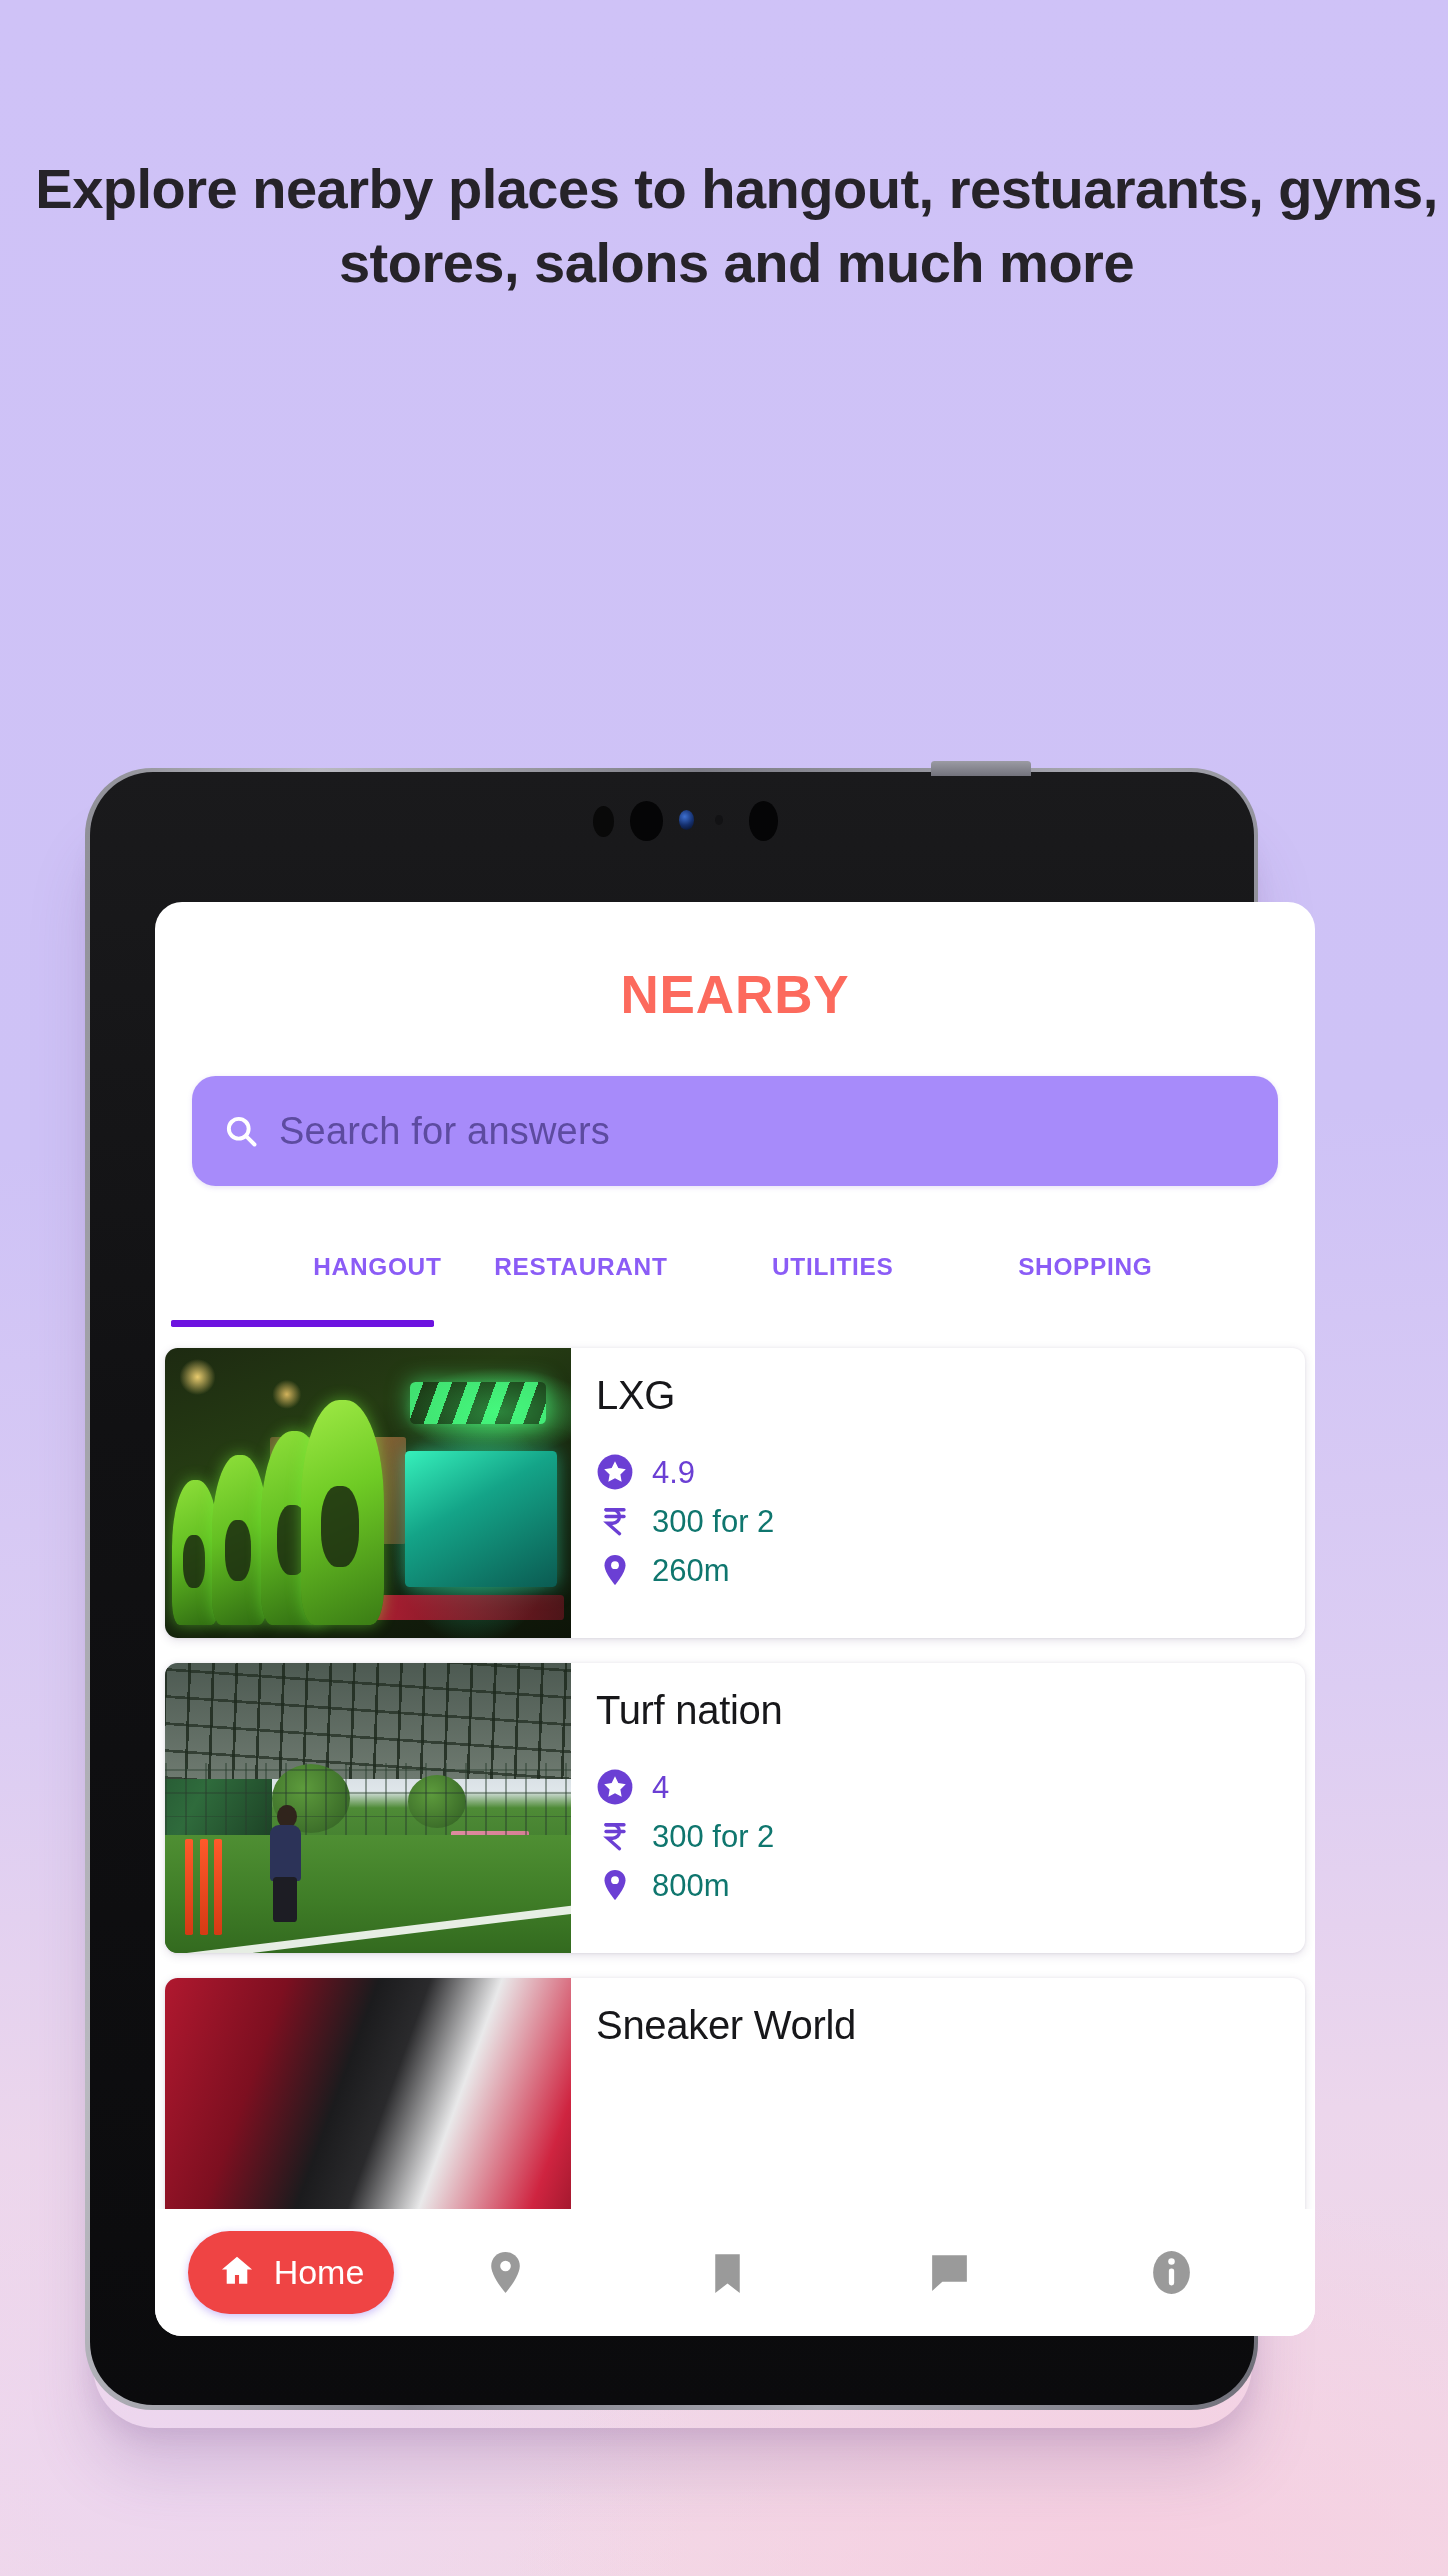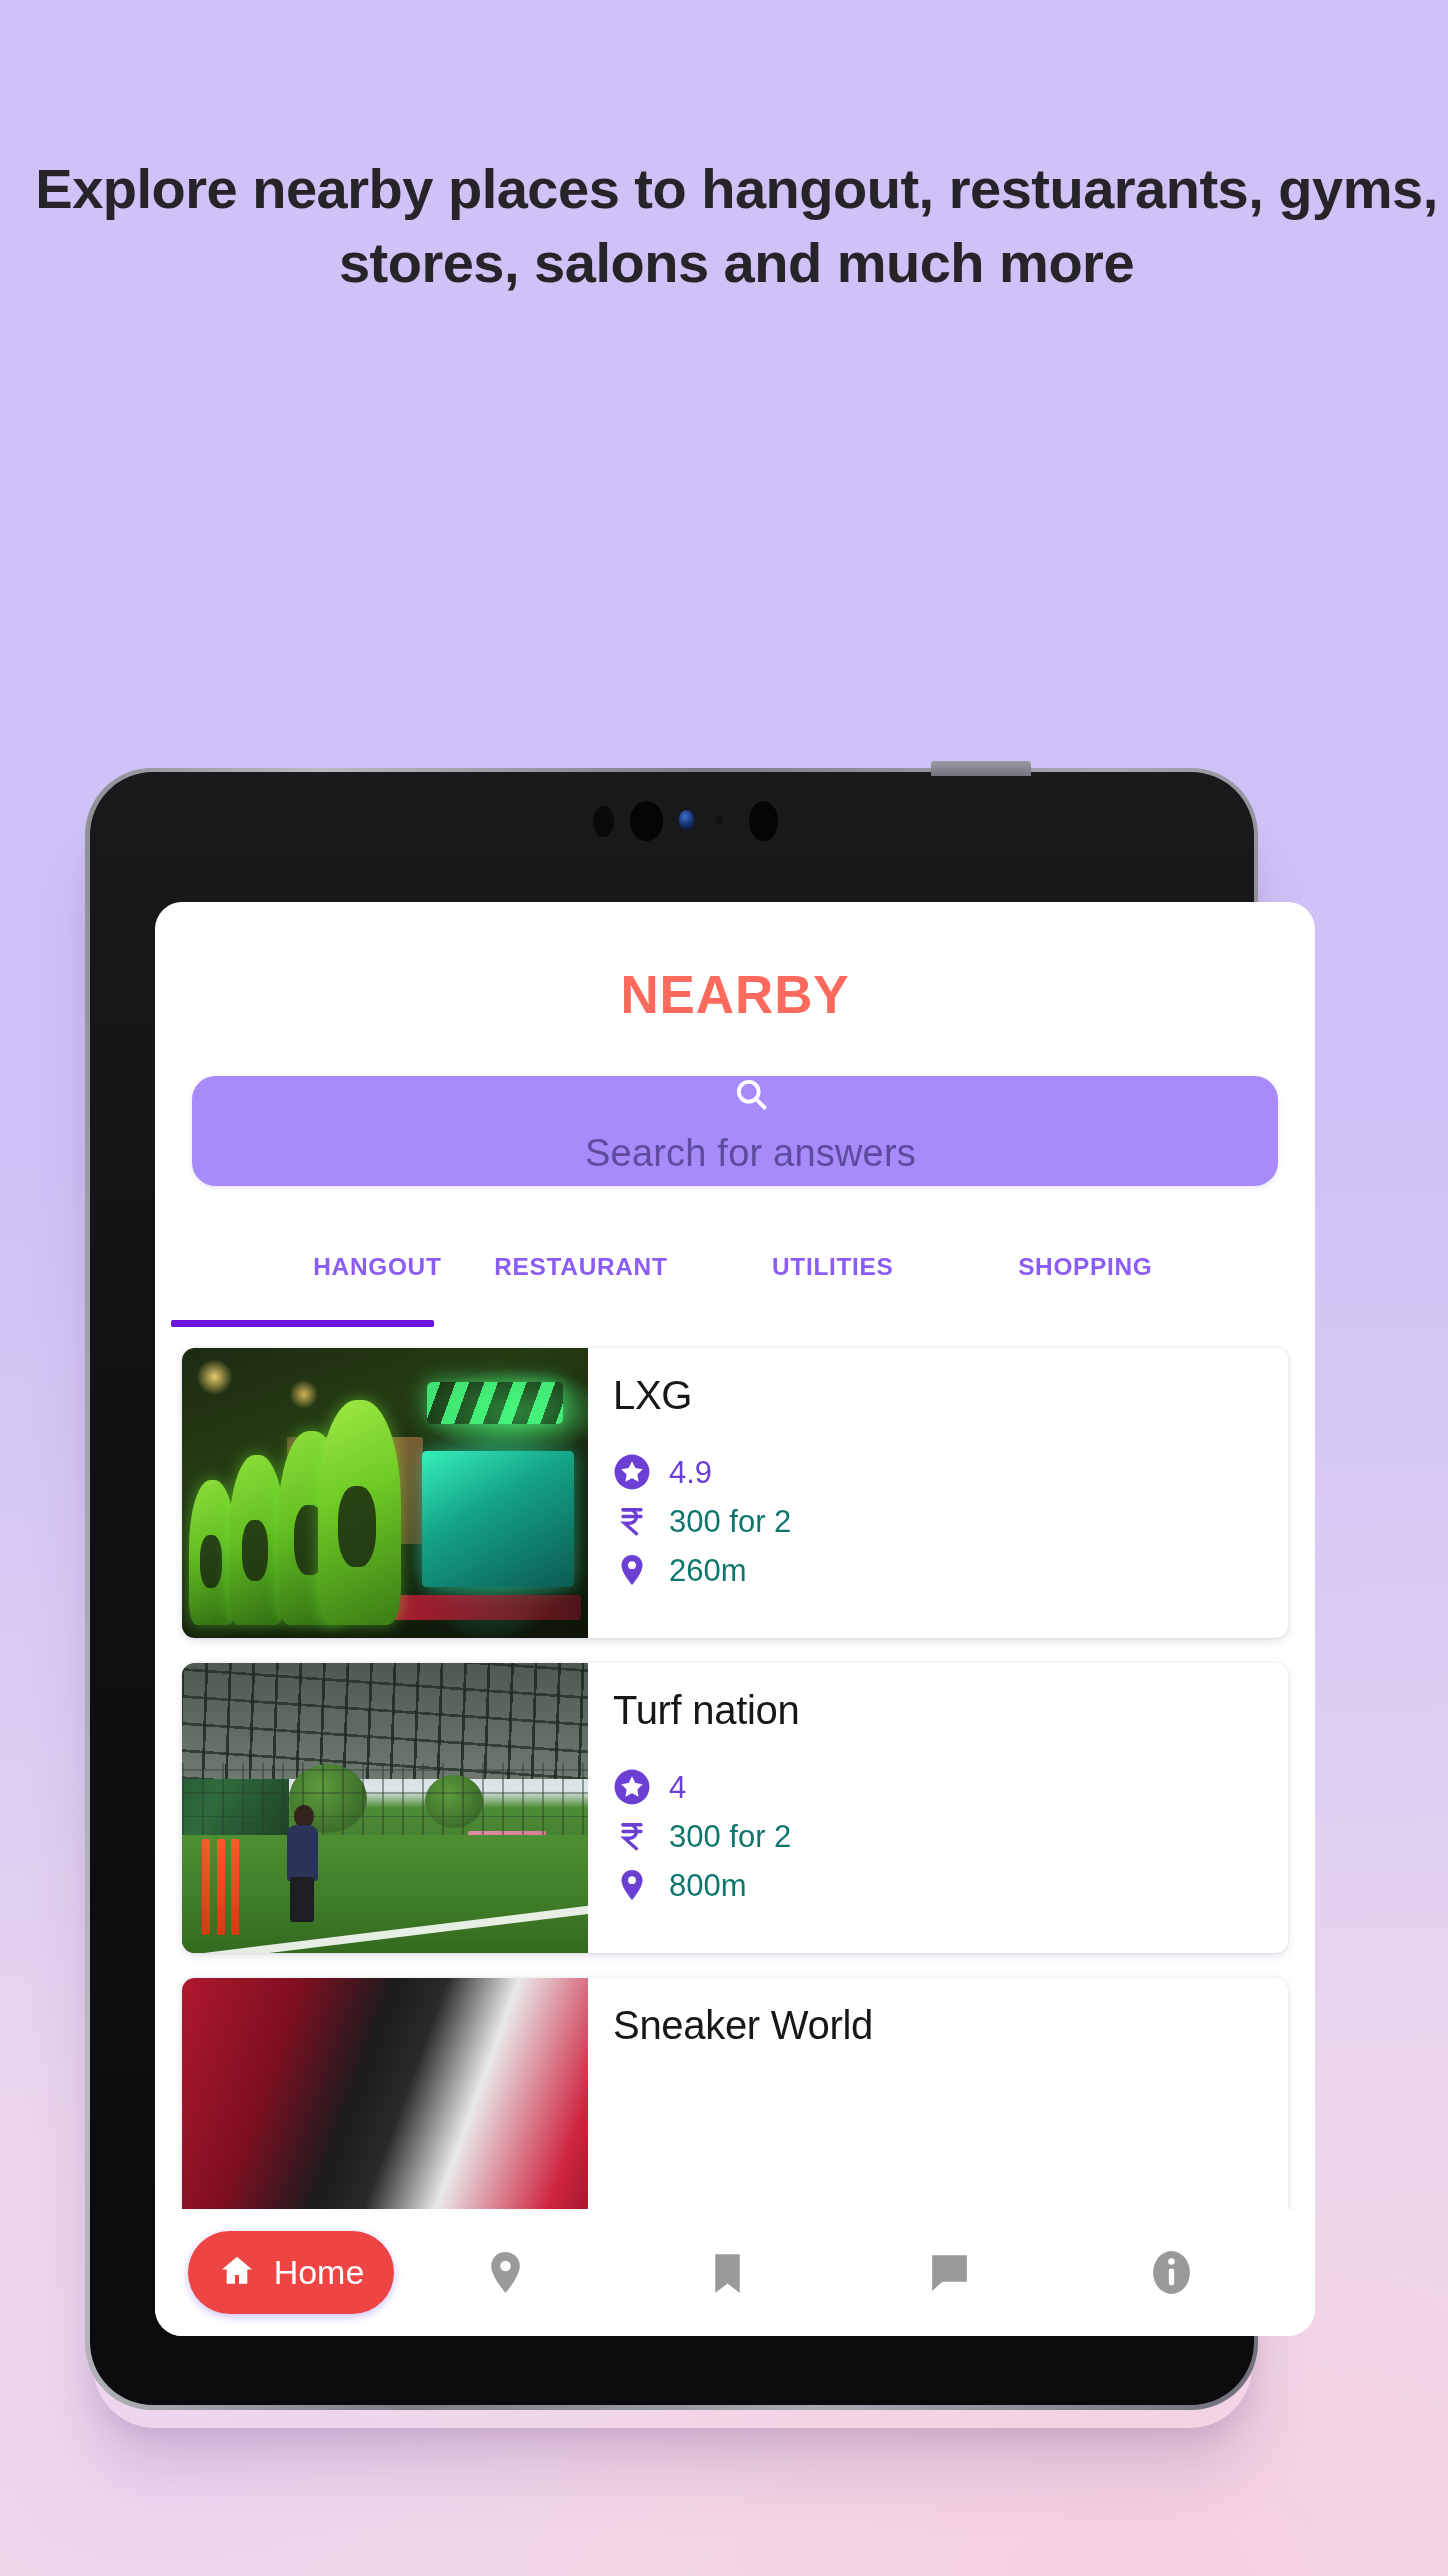--- a/index.html
+++ b/index.html
@@ -69,21 +69,20 @@
     text-align:center; font-size:53px; font-weight:bold;
     color:#fc6a5d; letter-spacing:0.9px;
     margin-top:62px;
   }
 
   .searchbar {
     margin:51px 37px 0 37px; height:110px;
     background:#a78bfa; border-radius:23.5px;
     display:flex; align-items:center; padding-left:31px; gap:20px;
     box-shadow:0 1.8px 5.4px rgba(120,90,200,0.16);
-    flex-direction:column;
   }
   .search-ico { width:36px; height:36px; flex:0 0 auto; }
   .search-ph { font-size:38px; color:#5d4ba0; letter-spacing:0.2px; }
 
   .tabs {
     margin:58px 0 0 0; height:83px; position:relative;
     display:flex; align-items:flex-start; padding:0 23.5px;
   }
   .tab {
     font-size:24.4px; font-weight:bold; letter-spacing:0.7px;
@@ -91,21 +90,21 @@
   }
   .tab.t0 { width:263px; }
   .tab.t1 { width:226px; }
   .tab.t2 { width:226px; }
   .tab.t3 { width:259px; }
   .tab-underline {
     position:absolute; left:16.3px; bottom:0; width:263px; height:7.2px;
     background:#6d13e0; border-radius:1.8px;
   }
 
-  .list { margin-top:21px; padding:0 27px; }
+  .list { margin-top:21px; padding:0 10px; }
 
   .card {
     height:290px; background:#fff; border-radius:12.7px;
     box-shadow:0 2.7px 10px rgba(60,40,90,0.13), 0 0.9px 2.7px rgba(60,40,90,0.08);
     display:flex; overflow:hidden; margin-bottom:25px;
   }
   .card-img { width:406px; height:290px; flex:0 0 auto; position:relative; overflow:hidden; }
 
   
   .img-lxg {

